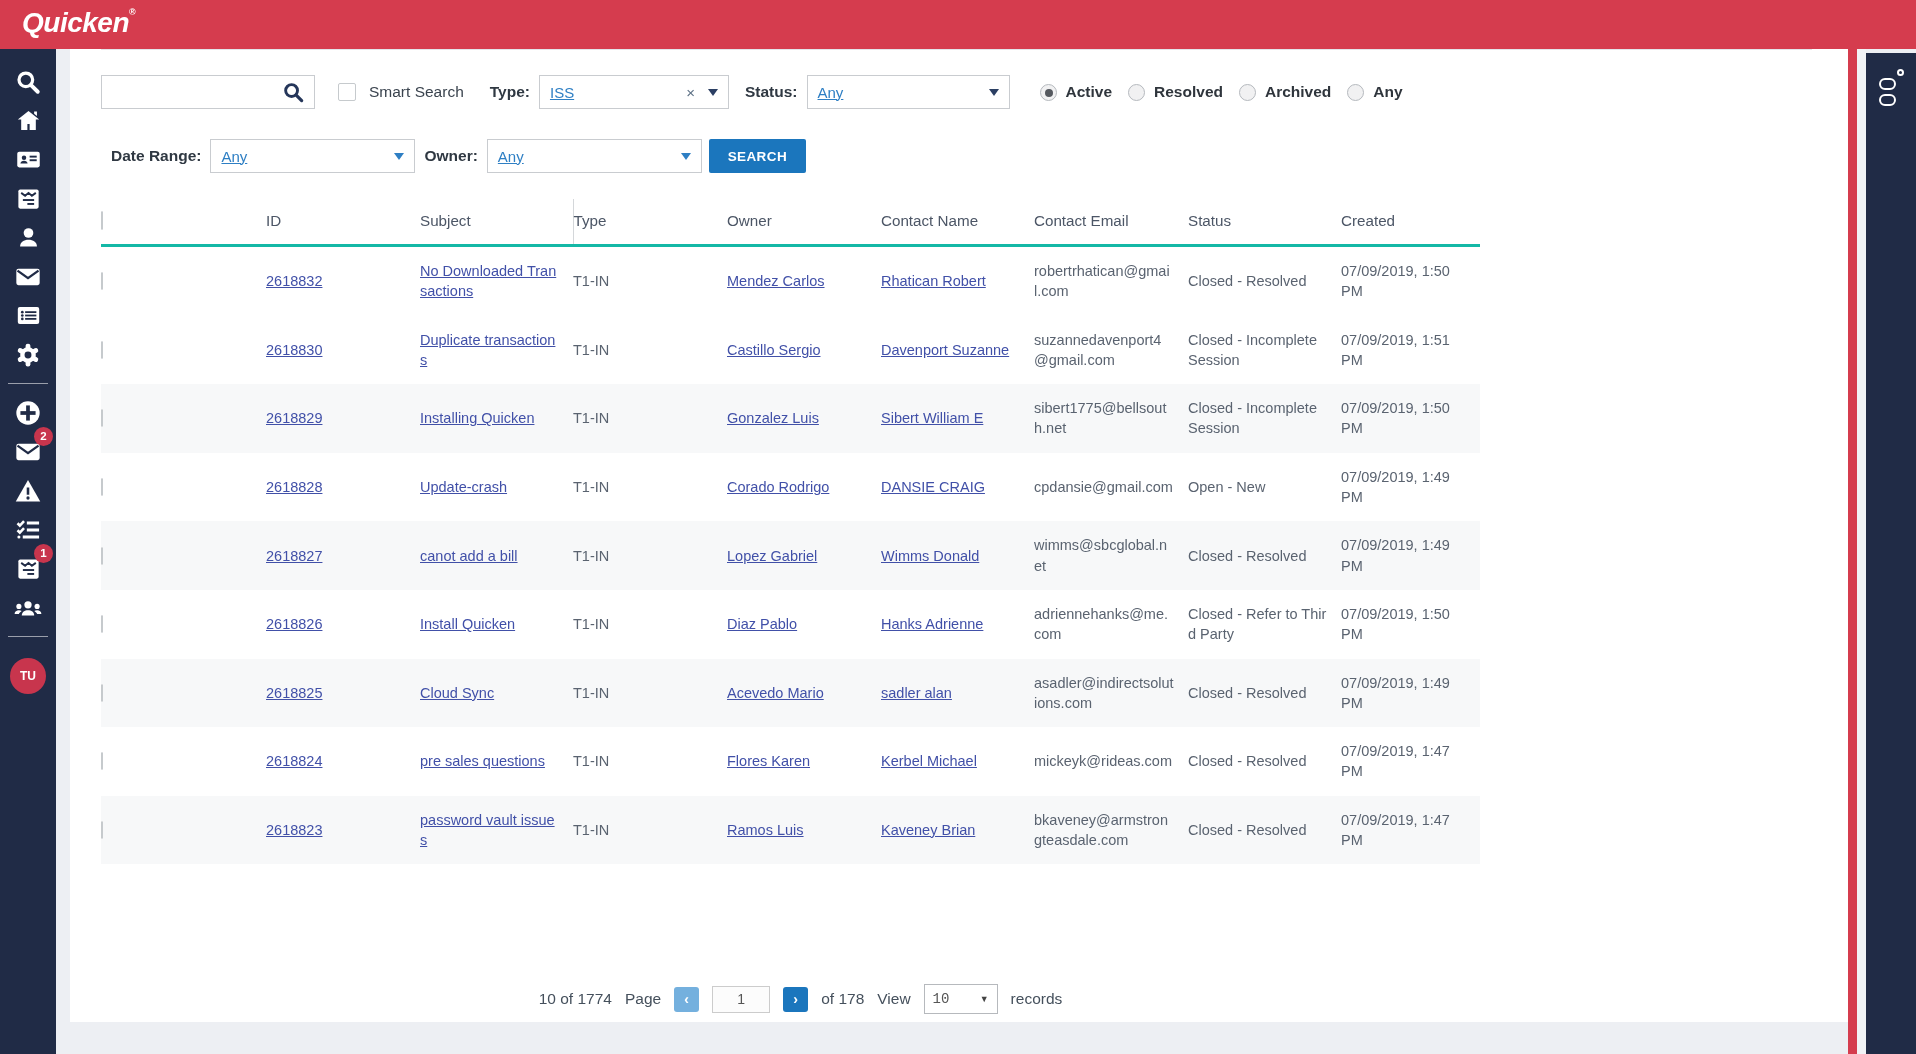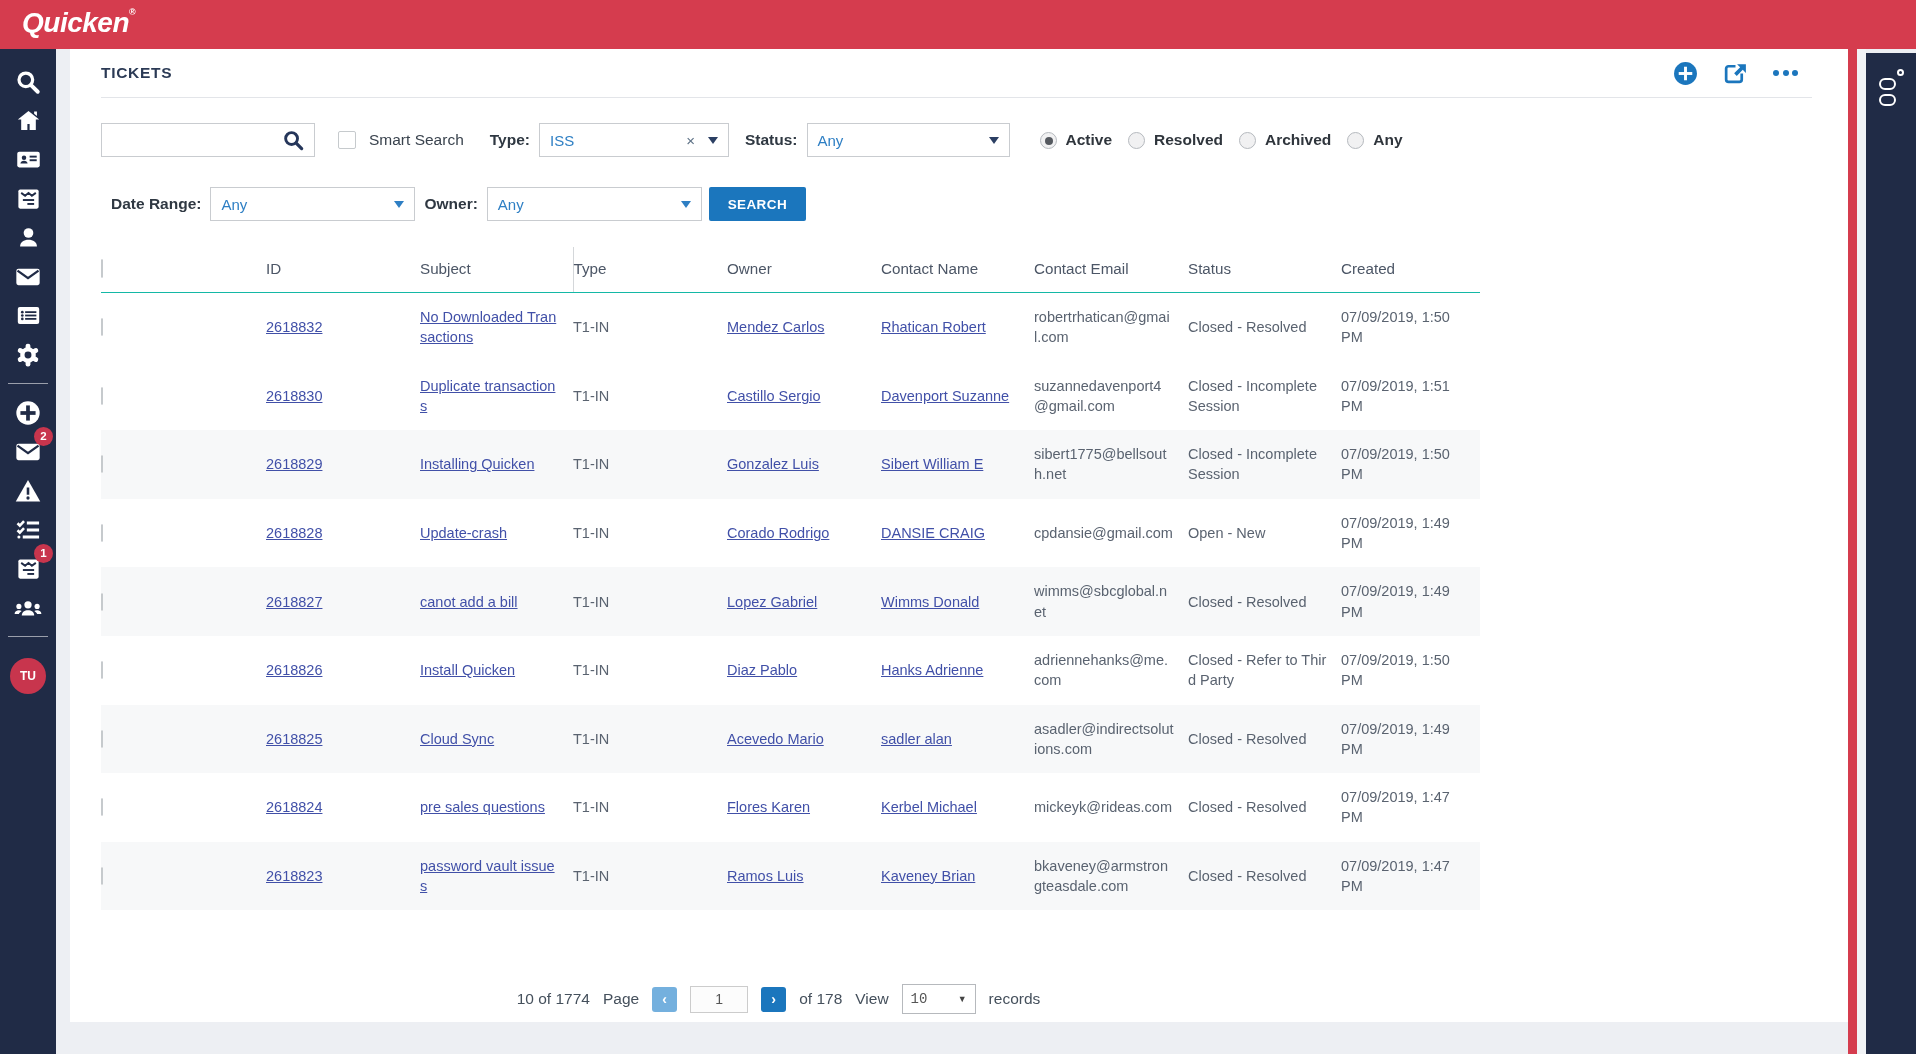--- a/index.html
+++ b/index.html
@@ -48,21 +48,21 @@
   .search-box{width:214px;height:34px;border:1px solid #c9ccd0;display:flex;align-items:center;background:#fff;}
   .search-box input{flex:1;border:none;outline:none;height:100%;padding:0 8px;font-size:15px;font-family:inherit;min-width:0;}
   .search-box .mag{margin-right:9px;display:flex;}
   .checkbox{width:18px;height:18px;border:1px solid #c6cacd;background:#fff;border-radius:2px;cursor:pointer;flex:none;}
   .cb-smart{margin-left:23px;}
   .lbl{font-size:15.5px;color:#3a434e;}
   .lbl-smart{margin-left:13px;}
   .lbl-b{font-weight:bold;color:#2f3842;}
   .combo{height:34px;border:1px solid #c9ccd0;background:#fff;display:flex;align-items:center;
          padding:0 10px;font-size:15px;color:#2e7fc4;cursor:pointer;}
-  .combo .val{flex:1;}
+  .combo .val{flex:1;text-decoration:underline;}
   .caret{width:0;height:0;border-left:5.5px solid transparent;border-right:5.5px solid transparent;
          border-top:7px solid #2b3f63;flex:none;}
   .caret-blue{border-top-color:#2e7fc4;}
   .clear-x{color:#5c7085;font-size:15px;margin-right:13px;cursor:pointer;line-height:1;}
   .type-lbl{margin-left:26px;}
   .type-combo{width:190px;margin-left:9px;}
   .status-lbl{margin-left:16px;}
   .status-combo{width:203px;margin-left:9px;}
   .radios{display:flex;align-items:center;margin-left:14px;}
   .radio-group{display:flex;align-items:center;margin-left:16px;cursor:pointer;}
@@ -74,30 +74,30 @@
   .filter-row2{margin-top:30px;display:flex;align-items:center;height:34px;padding-left:10px;}
   .dr-combo{width:205px;margin-left:9px;}
   .owner-lbl{margin-left:9px;}
   .owner-combo{width:215px;margin-left:9px;}
   .search-btn{margin-left:7px;width:97px;height:34px;background:#1b76bd;color:#fff;border:none;border-radius:2px;
               font-size:13.5px;font-weight:bold;letter-spacing:.4px;font-family:inherit;cursor:pointer;}
 
   
   table.tickets{margin-top:26px;border-collapse:collapse;table-layout:fixed;width:1379px;}
   table.tickets th{text-align:left;font-weight:normal;color:#4c5666;font-size:15.2px;
-                   padding:13px 12px 15px 0;border-bottom:1px solid #14b8a6;vertical-align:middle;cursor:pointer;}
+                   padding:13px 12px 15px 0;border-bottom:3px solid #14b8a6;vertical-align:middle;cursor:pointer;}
   table.tickets th.col-subject{border-right:1px solid #d4d7da;}
   table.tickets td{font-size:14.5px;color:#5a6370;padding:14px 13px 14px 0;vertical-align:middle;line-height:1.4;}
   tr.stripe td{background:#f7f8f9;}
   .cell-link{color:#4150a8;text-decoration:underline;cursor:pointer;}
   .wrap{word-break:break-all;}
   .cb-cell{padding-left:12px;}
 
   
-  .pagination{position:absolute;bottom:8px;left:19px;width:1379px;display:flex;align-items:center;
+  .pagination{position:absolute;bottom:8px;left:41px;width:1379px;display:flex;align-items:center;
               justify-content:center;gap:13px;font-size:15.5px;color:#45505c;}
   .pg-btn{width:25px;height:25px;border:none;border-radius:3px;color:#fff;font-size:14px;font-weight:bold;
           display:flex;align-items:center;justify-content:center;cursor:pointer;font-family:inherit;}
   .pg-prev{background:#74b0de;}
   .pg-next{background:#1b76bd;}
   .pg-input{width:58px;height:27px;border:1px solid #ccc;background:#fcfcfc;text-align:center;color:#555;
             font-size:14px;font-family:inherit;outline:none;}
   .pg-select{width:74px;height:30px;border:1px solid #b6b9bd;background:#fff;display:flex;align-items:center;
              padding:0 8px;color:#555;font-size:14px;cursor:pointer;}
   .pg-select .val{flex:1;font-family:Liberation Mono, monospace;}
@@ -280,43 +280,20 @@
 <div class="right-panel">
   <div class="panel-glyph">
     <span class="pg-dot"></span>
       <span class="pg-rect1"></span>
       <span class="pg-rect2"></span>
   </div>
 </div>
 
 <div class="content">
 
-  <div class="page-header">
-    <span class="page-title">TICKETS</span>
-    <div class="header-actions">
-      <span class="icon-btn">
-        <svg width="25" height="25" viewBox="0 0 24 24">
-            <circle cx="12" cy="12" r="11" fill="#1b76bd"></circle>
-            <rect x="10.6" y="5.5" width="2.8" height="13" fill="#fff"></rect>
-            <rect x="5.5" y="10.6" width="13" height="2.8" fill="#fff"></rect>
-          </svg>
-      </span>
-      <span class="icon-btn">
-        <svg width="27" height="25" viewBox="0 0 26 24">
-            <path d="M13 5H6.3A2.3 2.3 0 0 0 4 7.3v10.4A2.3 2.3 0 0 0 6.3 20h10.4a2.3 2.3 0 0 0 2.3-2.3V12" fill="none" stroke="#1b76bd" stroke-width="2.6"></path>
-            <path d="M14.5 3H23v8.5l-3-3-5.8 5.8-2.5-2.5L17.5 6z" fill="#1b76bd"></path>
-          </svg>
-      </span>
-      <span class="icon-btn dots">
-          <i></i>
-          <i></i>
-          <i></i>
-        </span>
-    </div>
-  </div>
   <div class="title-hr"></div>
 
   <div class="filter-row1">
     <div class="search-box">
       <input type="text" value="" style="">
       <span class="mag">
         <svg width="23" height="23" viewBox="0 0 24 24">
             <circle cx="10" cy="10" r="6.2" fill="none" stroke="#25365a" stroke-width="3"></circle>
             <line x1="14.8" y1="14.8" x2="20.5" y2="20.5" stroke="#25365a" stroke-width="3.4" stroke-linecap="round"></line>
           </svg>

